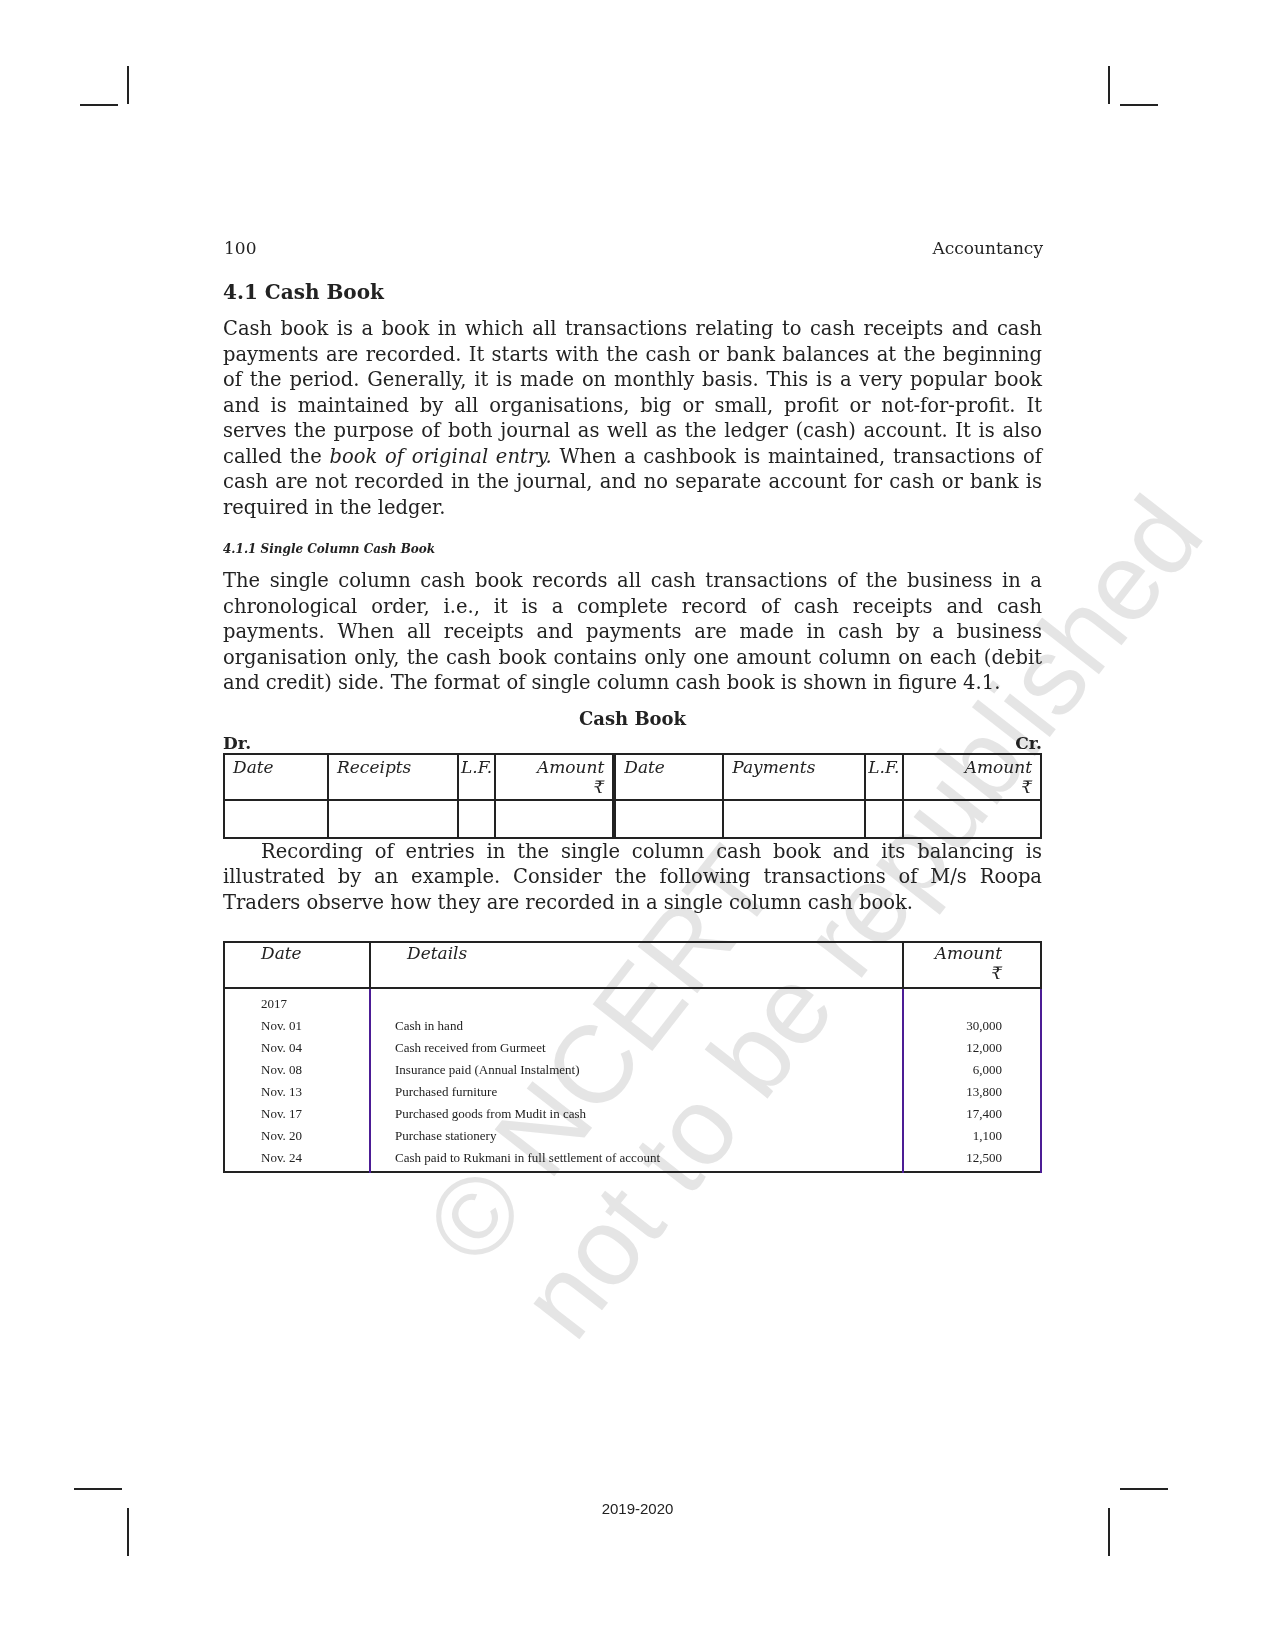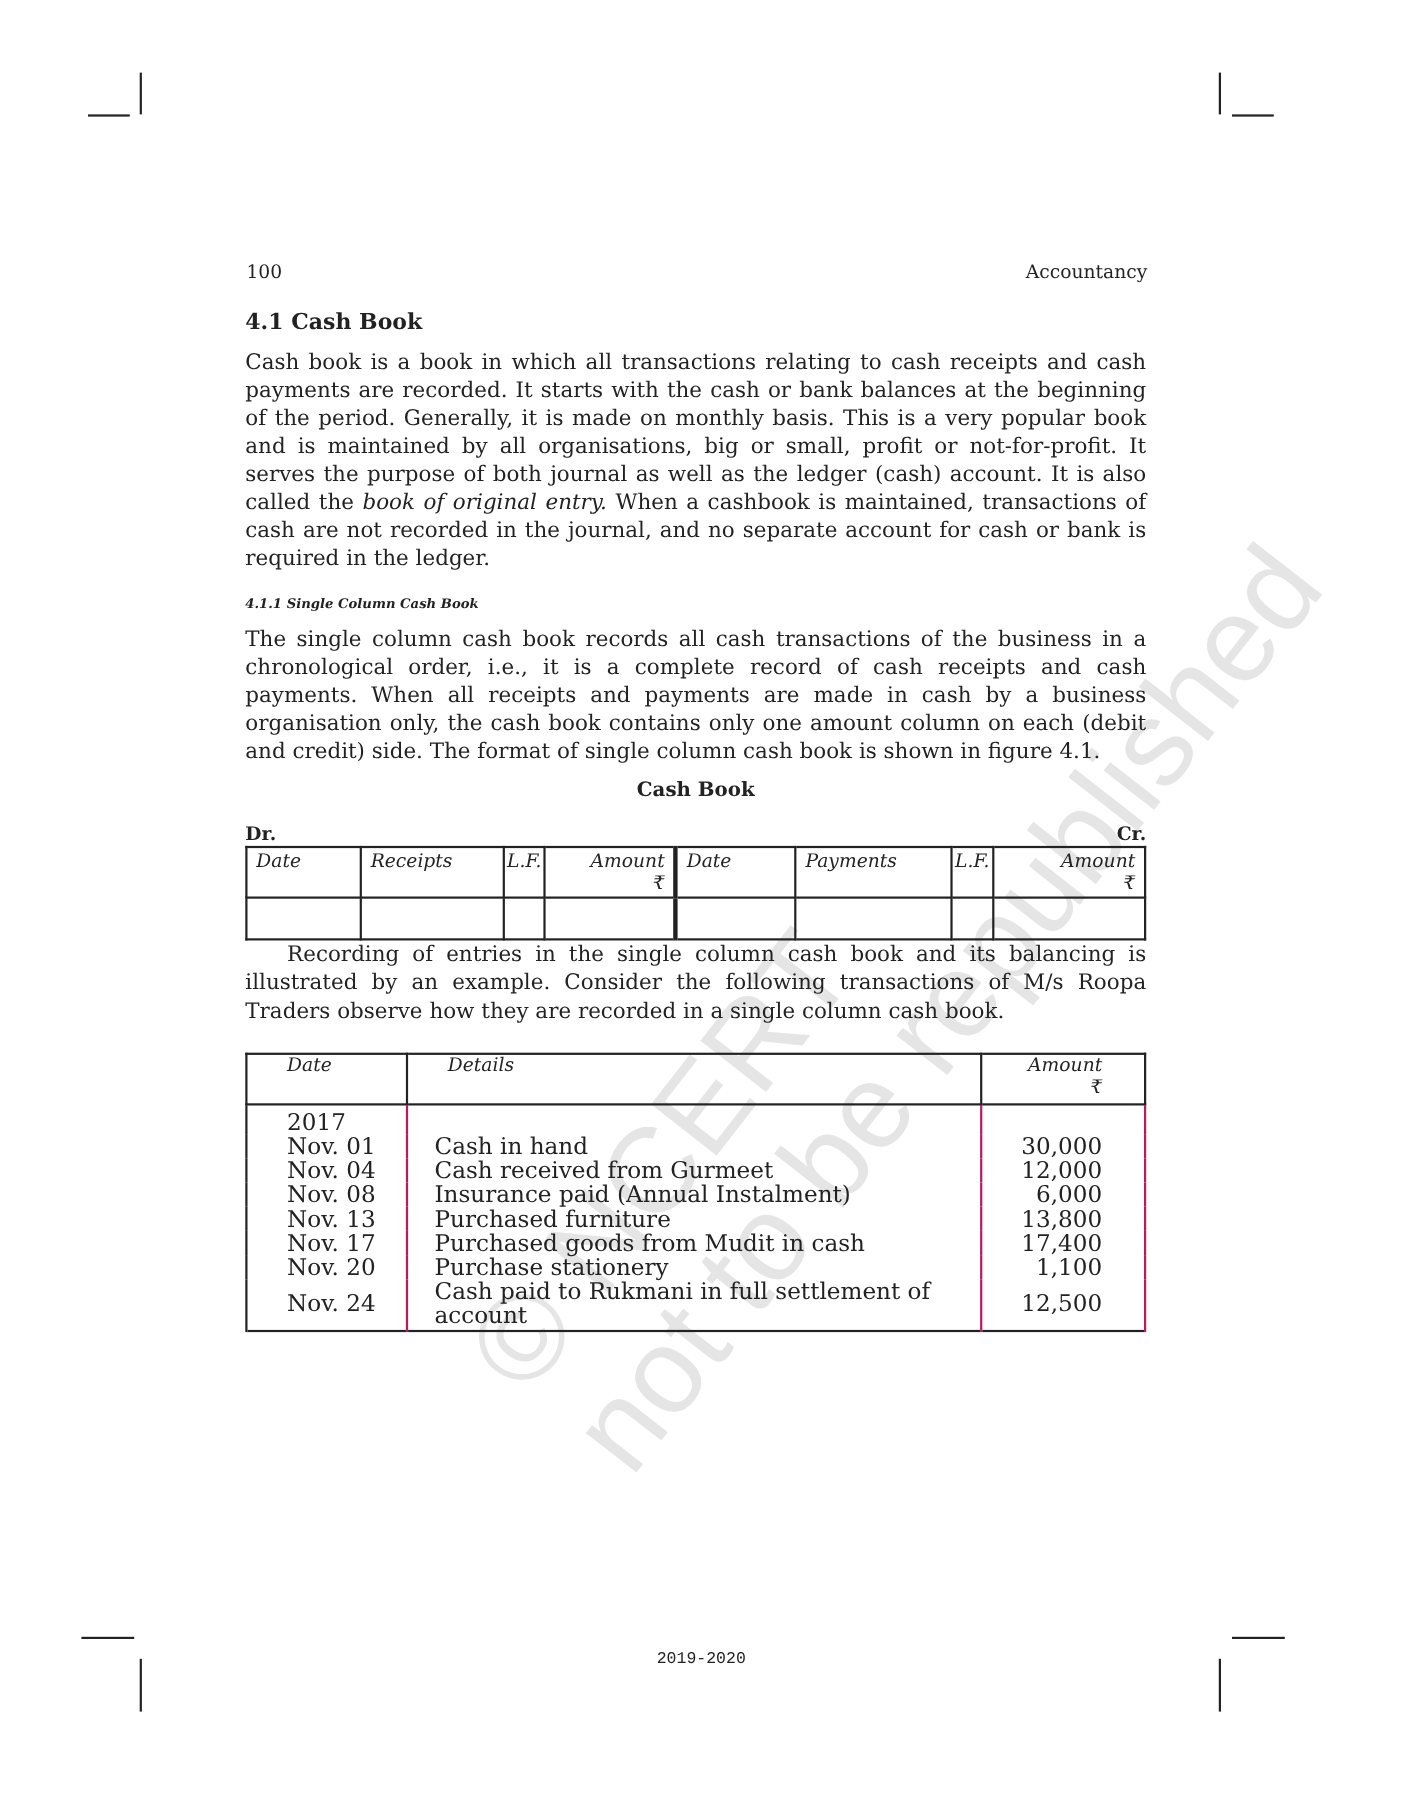--- a/index.html
+++ b/index.html
@@ -7,38 +7,38 @@
          font-family:"DejaVu Serif", serif; color:#222; }
   .crop { position:absolute; background:#222; }
   .page-num { position:absolute; left:224px; top:238px; font-size:17px; }
   .running-head { position:absolute; right:232px; top:238px; font-size:17px; }
   .content { position:absolute; left:223px; top:280px; width:819px; }
   h2 { font-size:20px; font-weight:bold; margin:0 0 12px 0; }
   h3 { font-size:12px; font-weight:bold; font-style:italic; margin:22px 0 12px 0; }
   p { font-size:19.5px; line-height:25.5px; margin:0; text-align:justify; }
   p.indent { text-indent:38px; }
   .cb-title { text-align:center; font-weight:bold; font-size:18px; margin-top:12px; }
-  .drcr { display:flex; justify-content:space-between; font-weight:bold; font-size:17px; margin-top:20px; }
+  .drcr { display:flex; justify-content:space-between; font-weight:bold; font-size:17px; margin-top:4px; }
   table { border-collapse:collapse; width:100%; font-size:17px; }
   table.fmt td { border:2px solid #222; vertical-align:top; font-style:italic; height:40px; padding:2px 8px; }
   table.fmt tr.blank td { height:32px; }
   table.fmt td.amt { text-align:right; }
   table.fmt td.mid { border-left:4px solid #222; }
   .caption { text-align:center; font-size:18px; margin:28px 0 30px; }
   .caption b { font-style:normal; }
   .caption i { font-style:italic; }
   table.tx { margin-top:26px; border:2px solid #222; }
   table.tx th { font-weight:normal; font-style:italic; text-align:left; border:2px solid #222; padding:0 10px 0 36px; height:44px; vertical-align:top; font-size:17px; }
   table.tx th.dt { width:98px; }
   table.tx th.det { padding-left:36px; }
   table.tx th.am { width:98px; text-align:right; padding:0 38px 0 0; }
-  table.tx td { border-left:2px solid #222; border-right:2px solid #be185d; padding:0 10px 0 36px; font-size:21px; line-height:22px; }
+  table.tx td { border-left:2px solid #222; border-right:2px solid #4c1d95; padding:0 10px 0 36px; font-size:13px; line-height:22px;font-family:Liberation Serif, serif; }
   table.tx td.det { padding-left:24px; }
   table.tx td.am { text-align:right; padding-right:38px; }
-  .footer { position:absolute; left:0; width:1275px; top:1500px; text-align:center; font-family:Liberation Mono, monospace; font-size:15px; }
+  .footer { position:absolute; left:0; width:1275px; top:1500px; text-align:center; font-family:Liberation Sans, sans-serif; font-size:15px; }
   .watermark { position:absolute; left:300px; top:760px; font-family:"Liberation Sans", sans-serif;
                font-size:110px; color:rgba(180,180,180,0.35); transform:rotate(-52deg); white-space:nowrap; pointer-events:none; line-height:120px; }
 </style>
 </head>
 <body>
 
 <div class="crop" style="left:80px;top:104px;width:38px;height:2px;"></div>
 <div class="crop" style="left:127px;top:66px;width:2px;height:38px;"></div>
 <div class="crop" style="left:1108px;top:66px;width:2px;height:38px;"></div>
 <div class="crop" style="left:1120px;top:104px;width:38px;height:2px;"></div>

